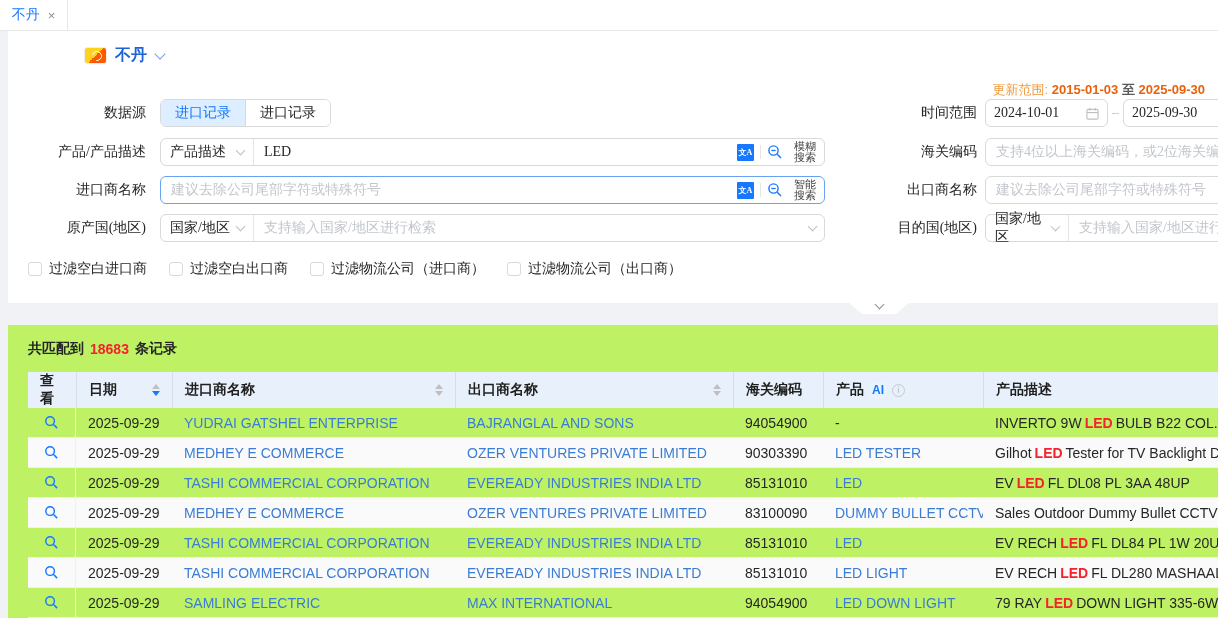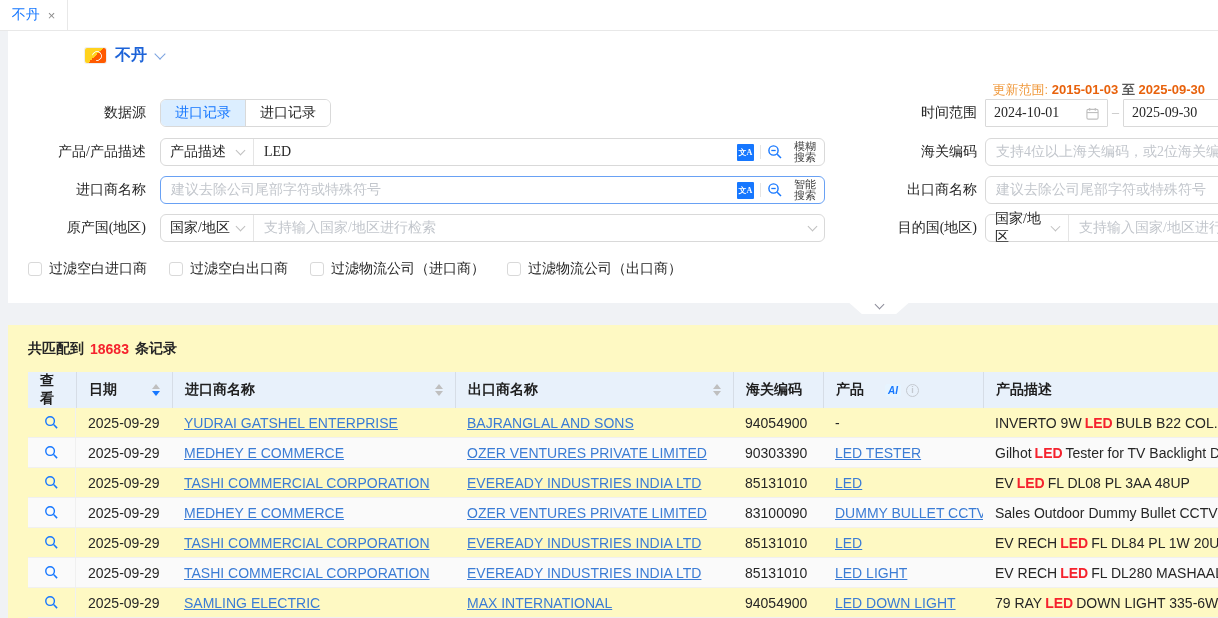--- a/index.html
+++ b/index.html
@@ -45,60 +45,60 @@
   .gsel .chev, .sel-chev { border-color:#bfbfbf; width:7px; height:7px; margin-top:-3px; }
   .ginput { flex:1; height:100%; display:flex; align-items:center; padding:0 10px; color:#262626; overflow:hidden; white-space:nowrap; }
   .ph { color:#c2c6cc; }
   .gicons { display:flex; align-items:center; gap:6px; padding:0 8px; flex:none; }
   .tr-icon { width:17px; height:17px; background:#1677ff; border-radius:1px; color:#fff; font-size:8px;
     display:flex; align-items:center; justify-content:center; letter-spacing:0; font-weight:bold; }
   .vbar { width:1px; height:14px; background:#e5e5e5; }
   .two-line { font-size:11px; line-height:11px; color:#404040; }
   .search-btn { display:flex; align-items:center; gap:11px; cursor:pointer; }
 
-  .dinput { height:28px; border:1px solid #d9d9d9; border-radius:1px; display:flex; align-items:center;
+  .dinput { height:28px; border:1px solid #d9d9d9; border-radius:6px; display:flex; align-items:center;
     padding:0 8px; background:#fff; justify-content:space-between; }
   .dash { color:#bfbfbf; padding:0 4px; }
   .rinput { height:28px; border:1px solid #d9d9d9; border-radius:6px; display:flex; align-items:center;
     padding:0 10px; background:#fff; overflow:hidden; white-space:nowrap; }
 
   .cbrow { position:absolute; left:20px; top:229px; display:flex; align-items:center; gap:22px; }
   .cb { display:flex; align-items:center; gap:7px; cursor:pointer; }
   .cb-box { width:14px; height:14px; border:1px solid #d9d9d9; border-radius:3px; background:#fff; flex:none; }
 
   .notch { position:absolute; left:838px; top:269px; width:66px; height:14px; background:#fff;
     clip-path:polygon(0 0,100% 0,76% 100%,24% 100%); display:flex; justify-content:center; cursor:pointer; }
   .notch .chev { border-color:#8c8c9a; width:7px; height:7px; margin-top:1px; }
 
   
-  .panel-results { margin-left:8px; margin-top:22px; height:293px; background:#fef9c3; overflow:hidden; }
+  .panel-results { margin-left:8px; margin-top:22px; height:293px; background:#bef264; overflow:hidden; }
   .results-head { height:47px; display:flex; align-items:center; padding-left:20px; font-weight:bold; }
   .results-head .count { color:#f5222d; padding:0 6px; }
 
   .table { margin-left:20px; width:1190px; }
   .thead, .trow { display:grid; grid-template-columns:48px 96px 283px 278px 90px 160px 1fr; }
   .thead { height:36px; background:#e8f1fb; }
   .th { display:flex; align-items:center; padding:0 12px; font-weight:bold; color:#1f1f1f; position:relative; }
   .th + .th { border-left:1px solid #d6dde6; }
   .caret { display:inline-flex; flex-direction:column; gap:2px; margin-left:auto; }
   .caret i { width:0; height:0; border-left:4px solid transparent; border-right:4px solid transparent; }
   .caret .up { border-bottom:5px solid #bfbfbf; }
   .caret .dn { border-top:5px solid #bfbfbf; }
   .caret .dn.act { border-top-color:#1677ff; }
-  .ai-badge { background:#e6f4ff; color:#1677ff; font-size:10px; font-weight:bold; border-radius:3px;
-    padding:1px 3px; margin-left:21px;font-style:italic; }
+  .ai-badge { background:#e6f4ff; color:#1677ff; font-size:12px; font-weight:bold; border-radius:3px;
+    padding:1px 3px; margin-left:5px; }
   .info-ic { width:13px; height:13px; border:1px solid #c4c9d0; border-radius:50%; color:#c4c9d0;
     font-size:9px; display:inline-flex; align-items:center; justify-content:center; margin-left:5px;
     font-style:normal; }
 
   .trow { height:30px; border-bottom:1px solid #f0f0f0; }
   .trow.stripe { background:#fafafa; }
   .c { display:flex; align-items:center; padding:0 12px; white-space:nowrap; overflow:hidden; }
   .col-view { justify-content:center; border-right:1px solid #f0f0f0; cursor:pointer; }
-  .link { color:#3b7cd5; cursor:pointer;text-decoration:underline; }
+  .link { color:#3b7cd5; cursor:pointer; }
   .col-desc .hl { color:#f5222d; font-weight:bold; padding:0 3px; }
   .col-desc { color:#262626; }
 </style>
 </head>
 <body>
 
 <div class="tabbar">
   <div class="tab">
     <span>不丹</span>
     <span class="tab-close">×</span>

